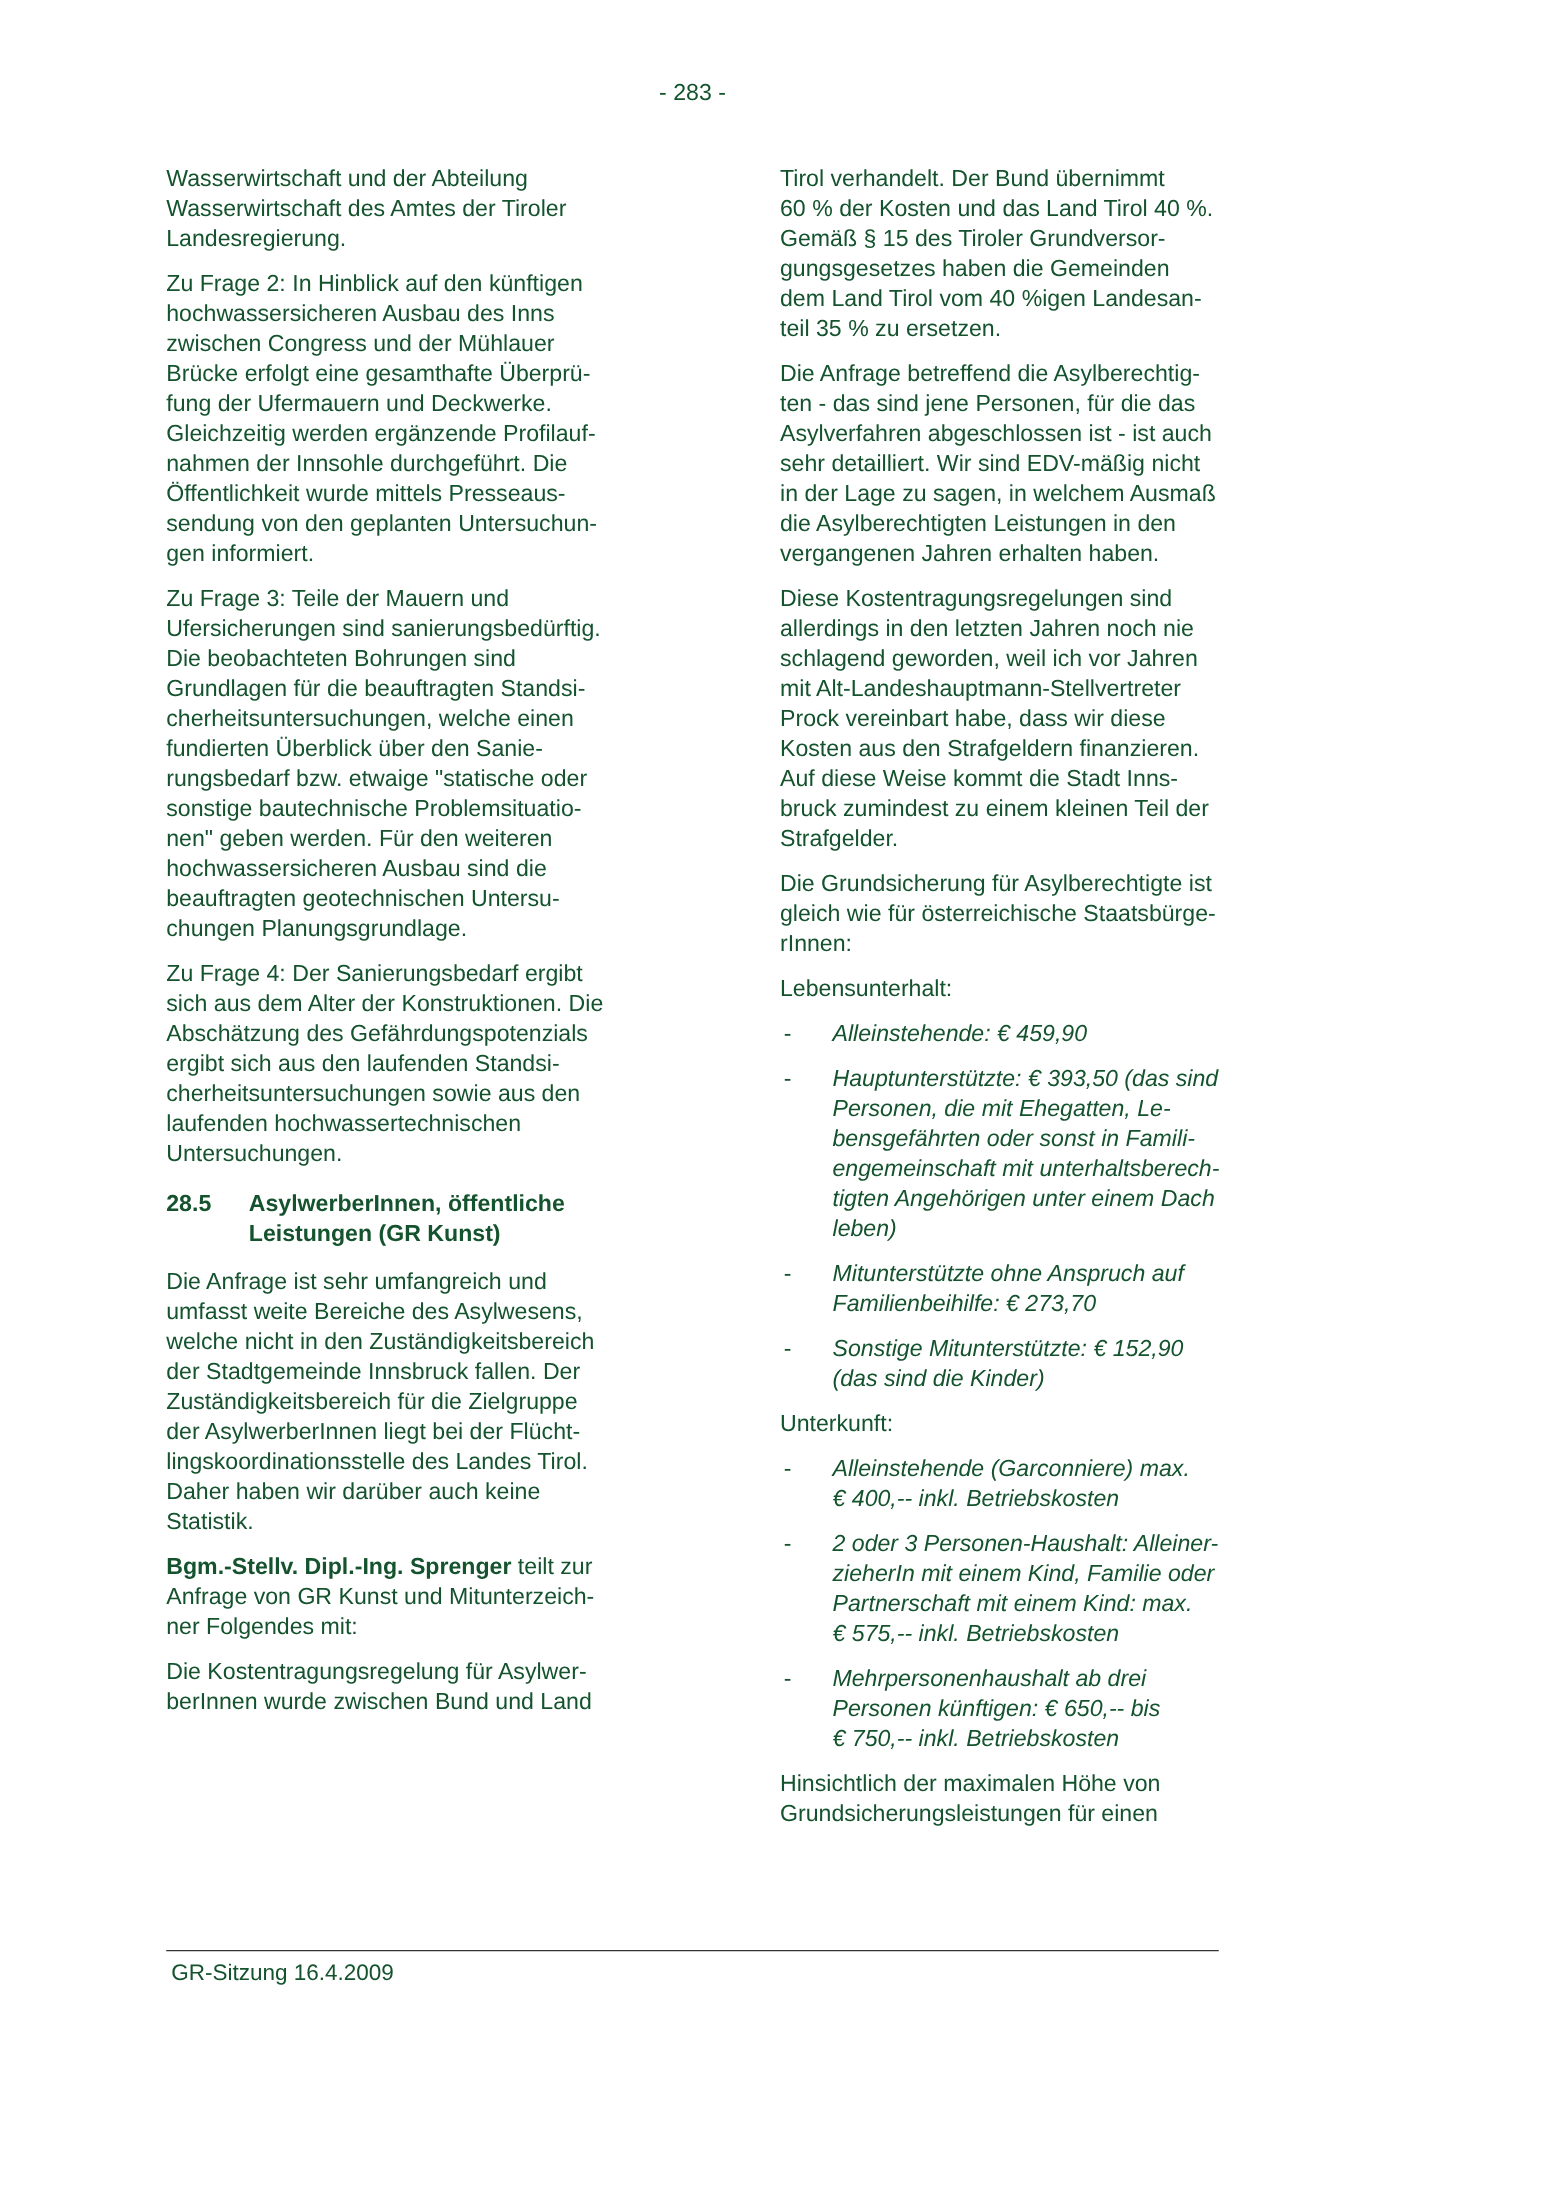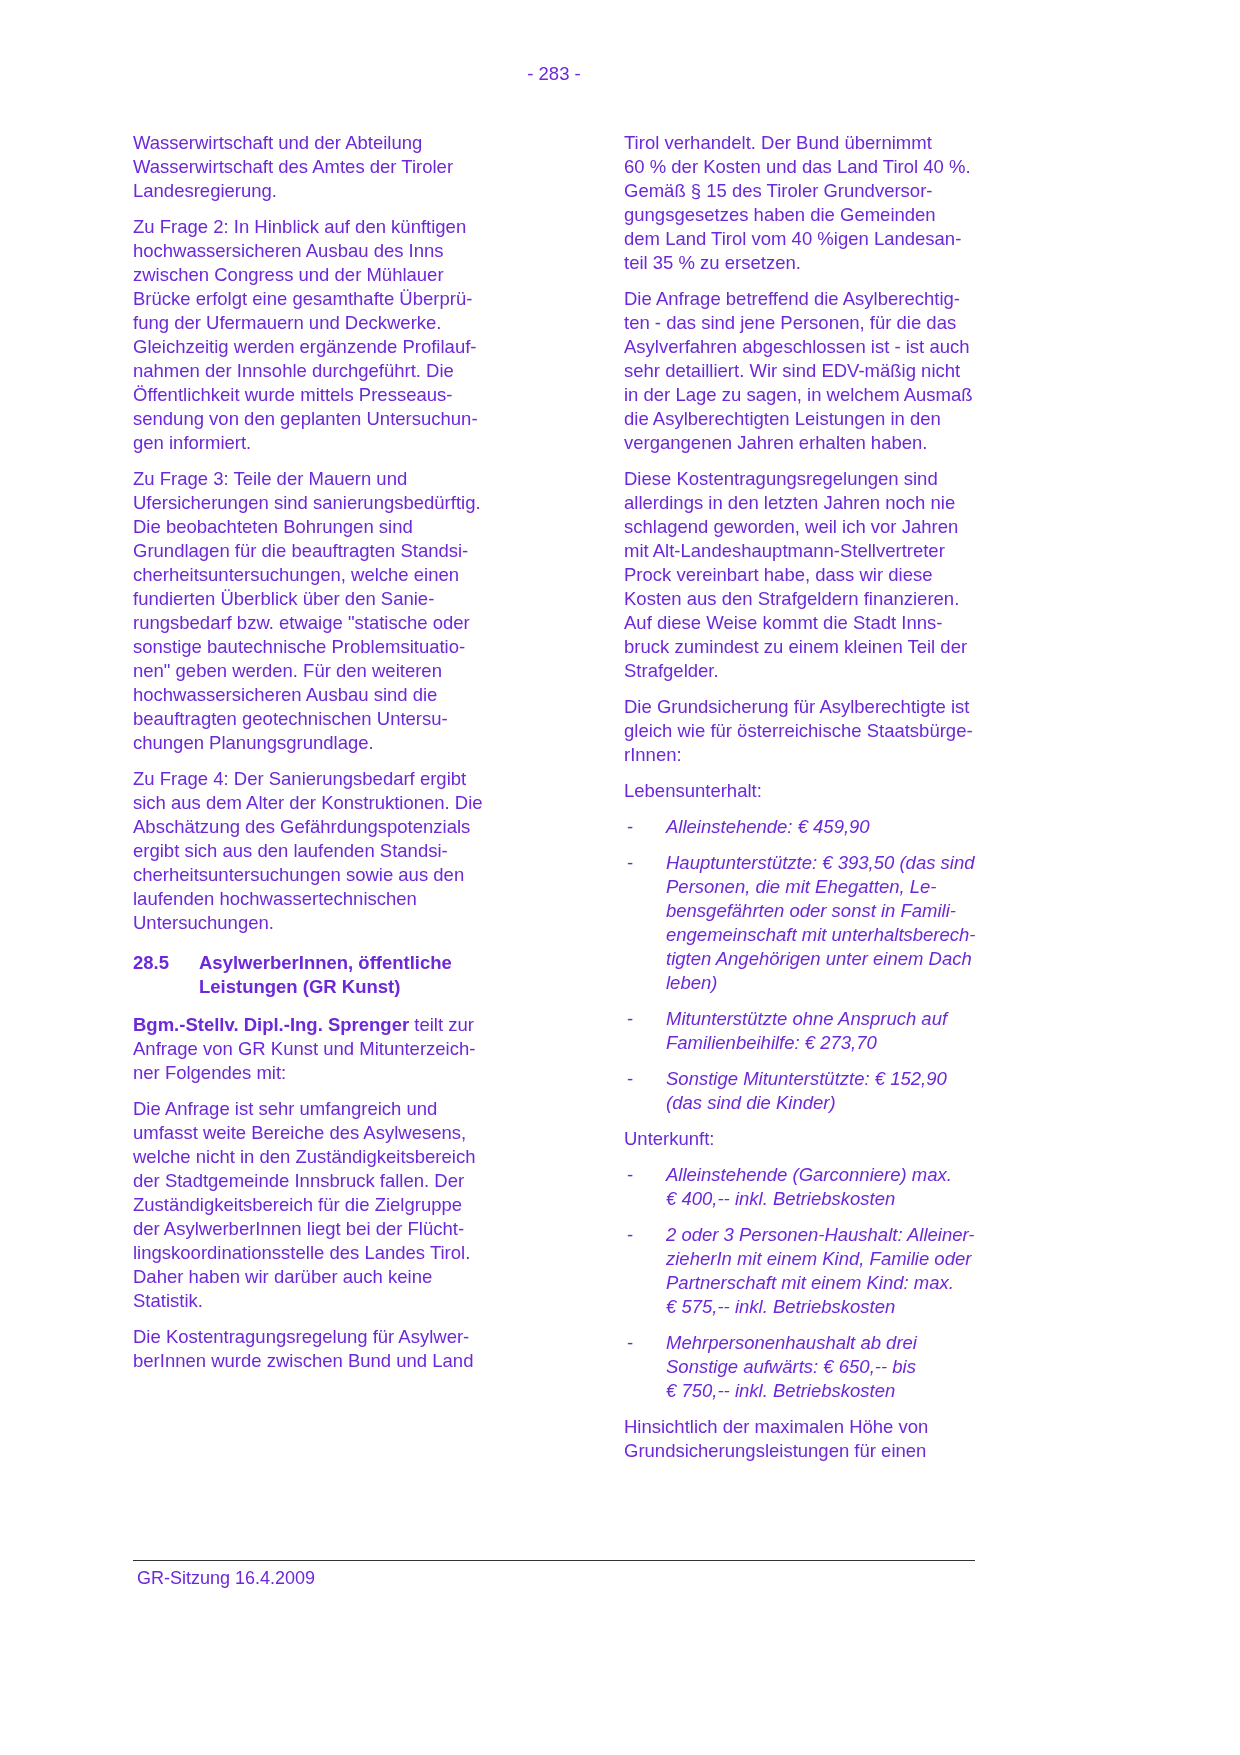--- a/index.html
+++ b/index.html
@@ -5,21 +5,21 @@
   * { box-sizing: border-box; }
   html, body { margin: 0; padding: 0; background: #ffffff; }
   .page {
     position: relative;
     width: 1240px;
     height: 1755px;
     background: #ffffff;
     font-family: "Liberation Sans", "DejaVu Sans", sans-serif;
     font-size: 18.5px;
     line-height: 24px;
-    color: #6d28d9;
+    color: #14532d;
     overflow: hidden;
   }
   .page-number {
     position: absolute;
     top: 62px;
     left: 133px;
     width: 842px;
     text-align: center;
   }
   .columns {
@@ -94,33 +94,33 @@
 cherheitsuntersuchungen sowie aus den
 laufenden hochwassertechnischen
 Untersuchungen.</p>
 
       <div class="section-heading">
           <span class="h-num">28.5</span>
           <span class="h-title">AsylwerberInnen, öffentliche
 Leistungen (GR Kunst)</span>
         </div>
 
-      <p class="para"><span class="bold">Bgm.-Stellv. Dipl.-Ing. Sprenger</span><span> teilt zur
-Anfrage von GR Kunst und Mitunterzeich-
-ner Folgendes mit:</span></p>
-
       <p class="para">Die Anfrage ist sehr umfangreich und
 umfasst weite Bereiche des Asylwesens,
 welche nicht in den Zuständigkeitsbereich
 der Stadtgemeinde Innsbruck fallen. Der
 Zuständigkeitsbereich für die Zielgruppe
 der AsylwerberInnen liegt bei der Flücht-
 lingskoordinationsstelle des Landes Tirol.
 Daher haben wir darüber auch keine
 Statistik.</p>
+
+      <p class="para"><span class="bold">Bgm.-Stellv. Dipl.-Ing. Sprenger</span><span> teilt zur
+Anfrage von GR Kunst und Mitunterzeich-
+ner Folgendes mit:</span></p>
       <p class="para">Die Kostentragungsregelung für Asylwer-
 berInnen wurde zwischen Bund und Land</p>
     </div>
 
     <div class="col">
       <p class="para">Tirol verhandelt. Der Bund übernimmt
 60 % der Kosten und das Land Tirol 40 %.
 Gemäß § 15 des Tiroler Grundversor-
 gungsgesetzes haben die Gemeinden
 dem Land Tirol vom 40 %igen Landesan-
@@ -184,21 +184,21 @@
         <div class="list-item">
             <span class="li-marker">-</span>
             <span class="li-text">2 oder 3 Personen-Haushalt: Alleiner-
 zieherIn mit einem Kind, Familie oder
 Partnerschaft mit einem Kind: max.
 € 575,-- inkl. Betriebskosten</span>
           </div>
         <div class="list-item">
             <span class="li-marker">-</span>
             <span class="li-text">Mehrpersonenhaushalt ab drei
-Sonstige aufwärts: € 650,-- bis
+Personen künftigen: € 650,-- bis
 € 750,-- inkl. Betriebskosten</span>
           </div>
       </div>
 
       <p class="para">Hinsichtlich der maximalen Höhe von
 Grundsicherungsleistungen für einen</p>
     </div>
 
   </div>
 

